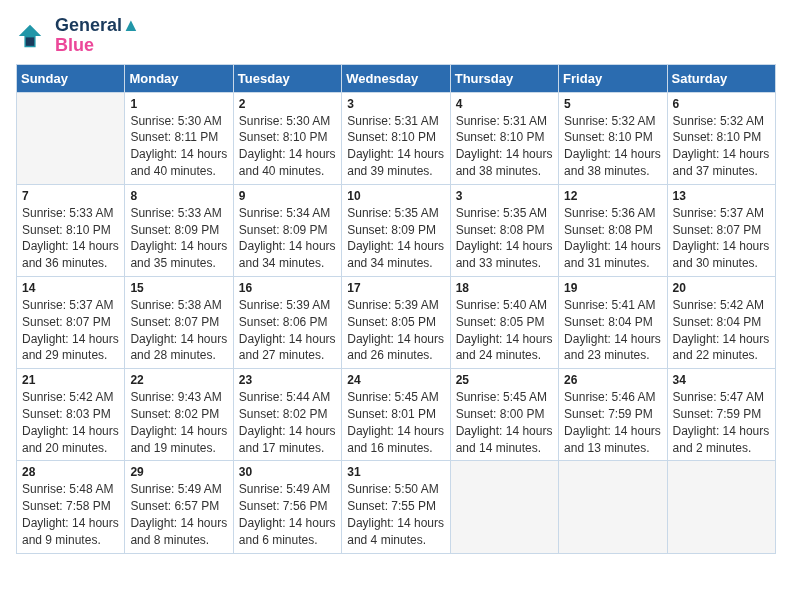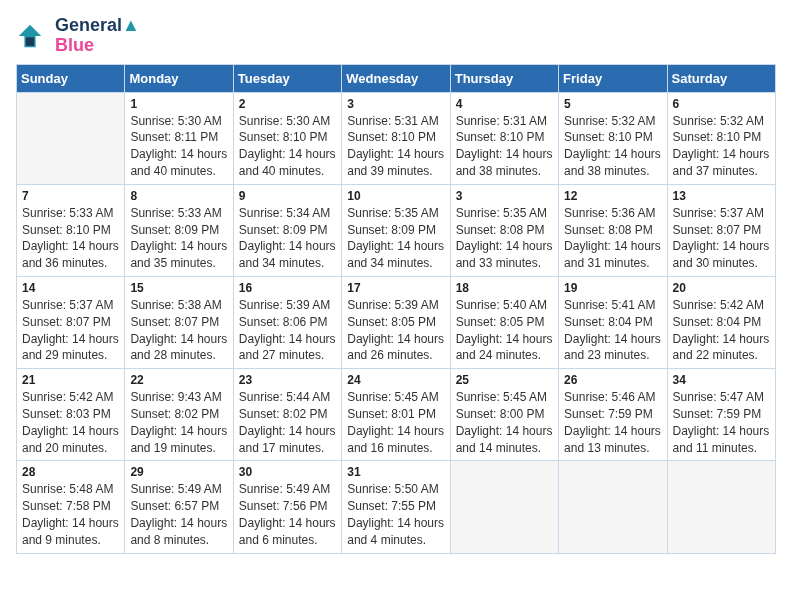--- a/index.html
+++ b/index.html
@@ -333,21 +333,21 @@
             <span>Sunrise: 5:46 AM</span><br>
             <span>Sunset: 7:59 PM</span><br>
             <span>Daylight: 14 hours and 13 minutes.</span>
           </div>
         </td>
         <td>
           <span class="day-num">34</span>
           <div class="day-info">
             <span>Sunrise: 5:47 AM</span><br>
             <span>Sunset: 7:59 PM</span><br>
-            <span>Daylight: 14 hours and 11 minutes.</span>
+            <span>Daylight: 14 hours and 2 minutes.</span>
           </div>
         </td>
       </tr>
       <tr>
         <td>
           <span class="day-num">28</span>
           <div class="day-info">
             <span>Sunrise: 5:48 AM</span><br>
             <span>Sunset: 7:58 PM</span><br>
             <span>Daylight: 14 hours and 9 minutes.</span>

